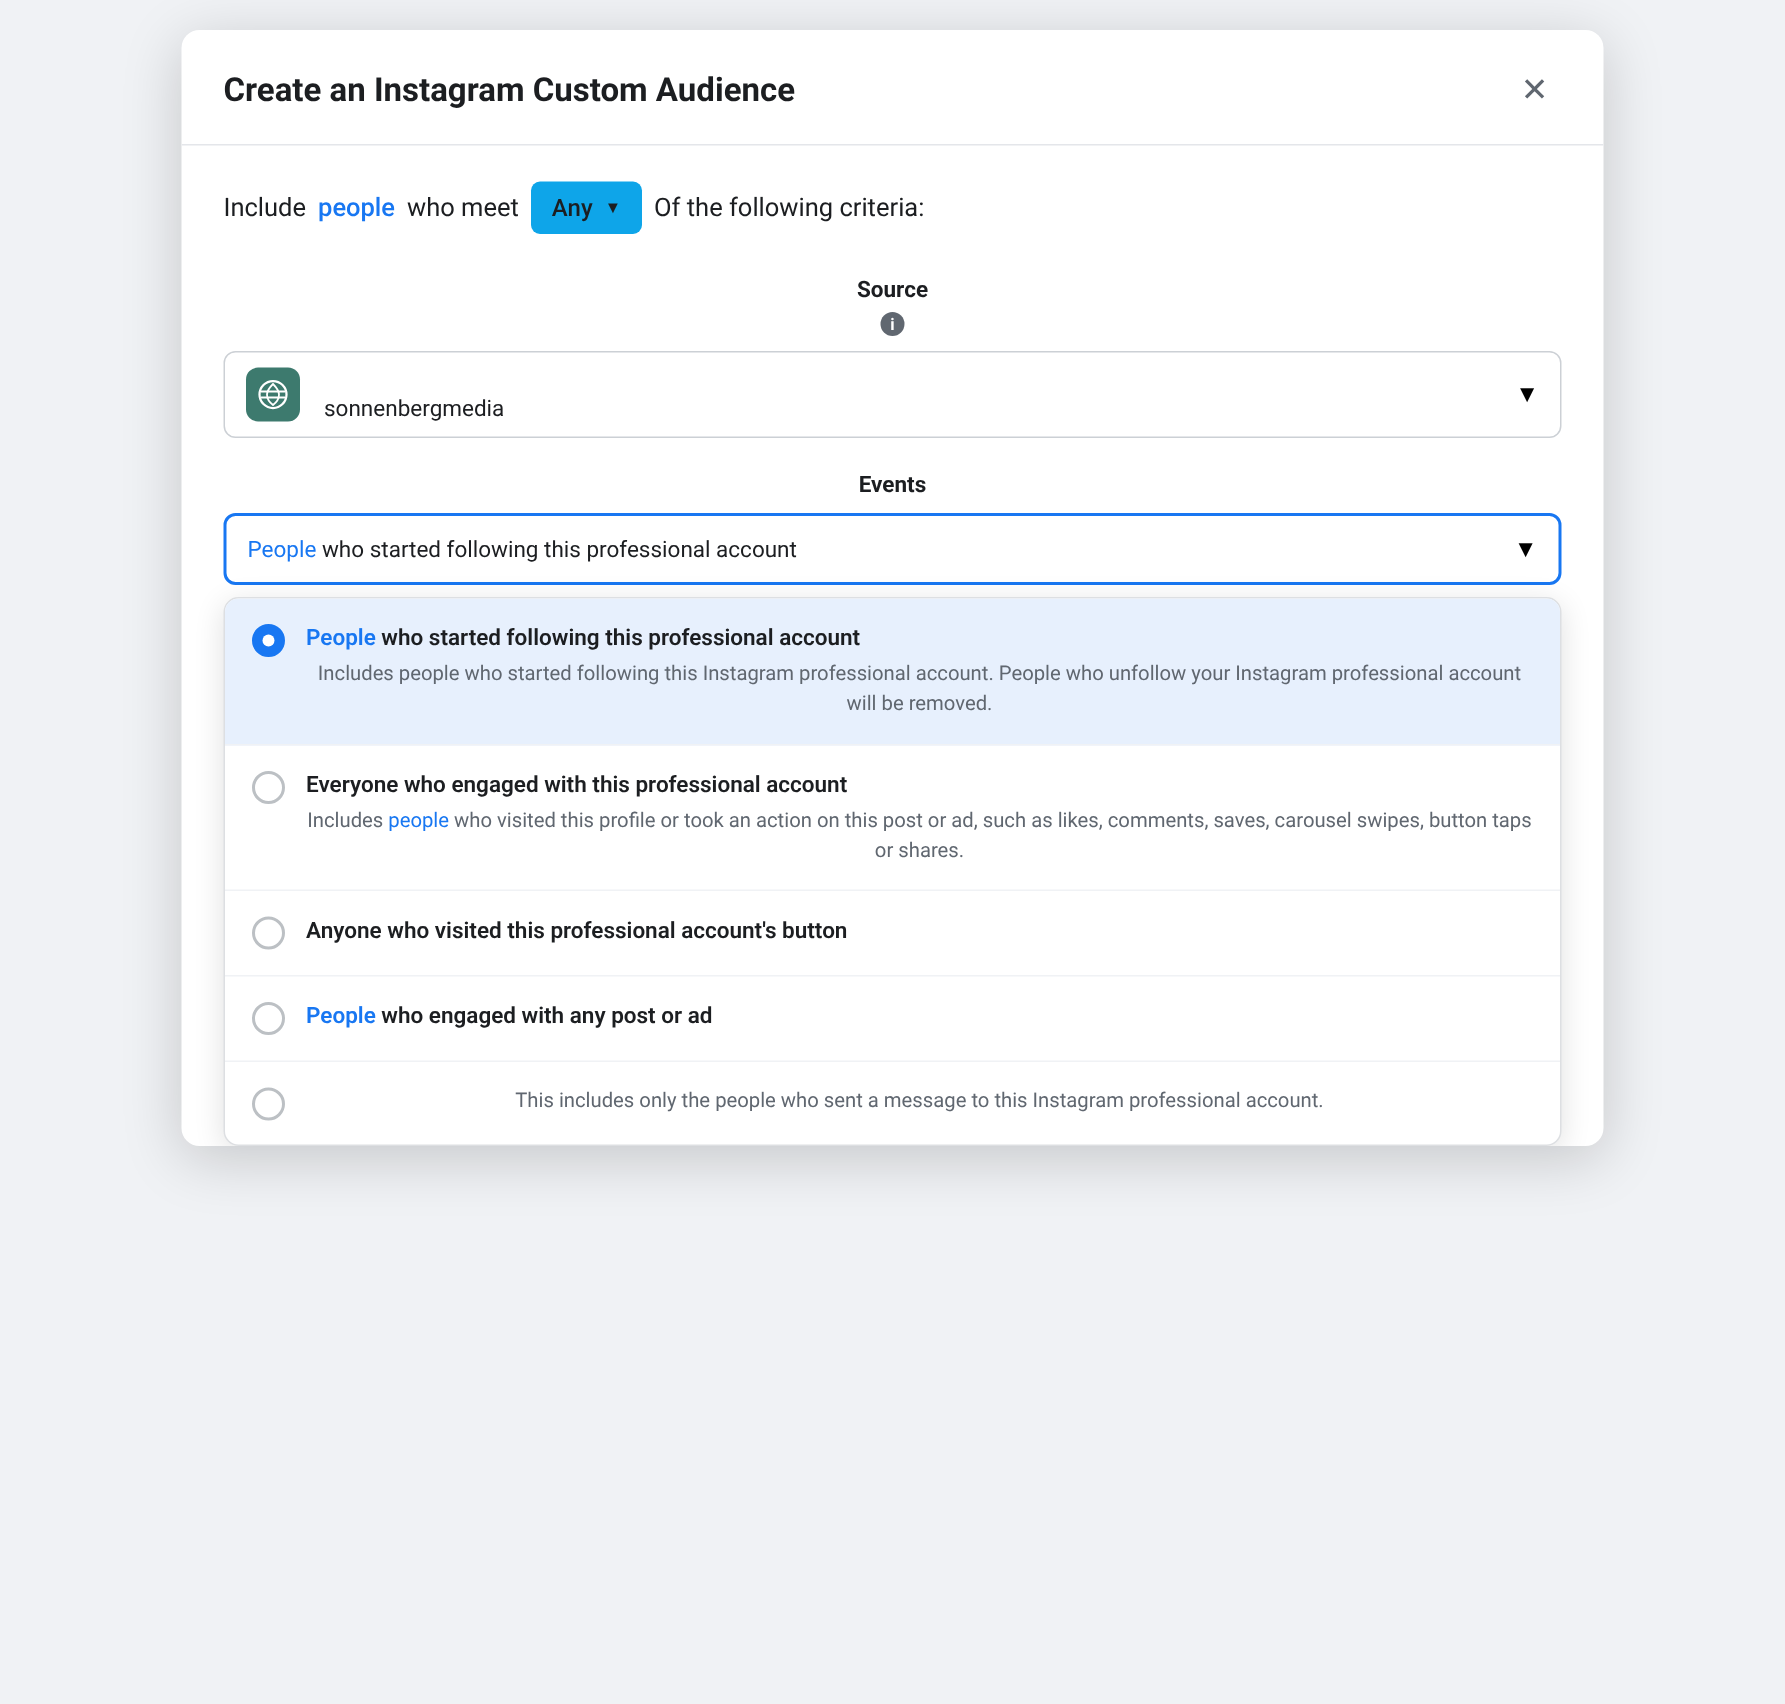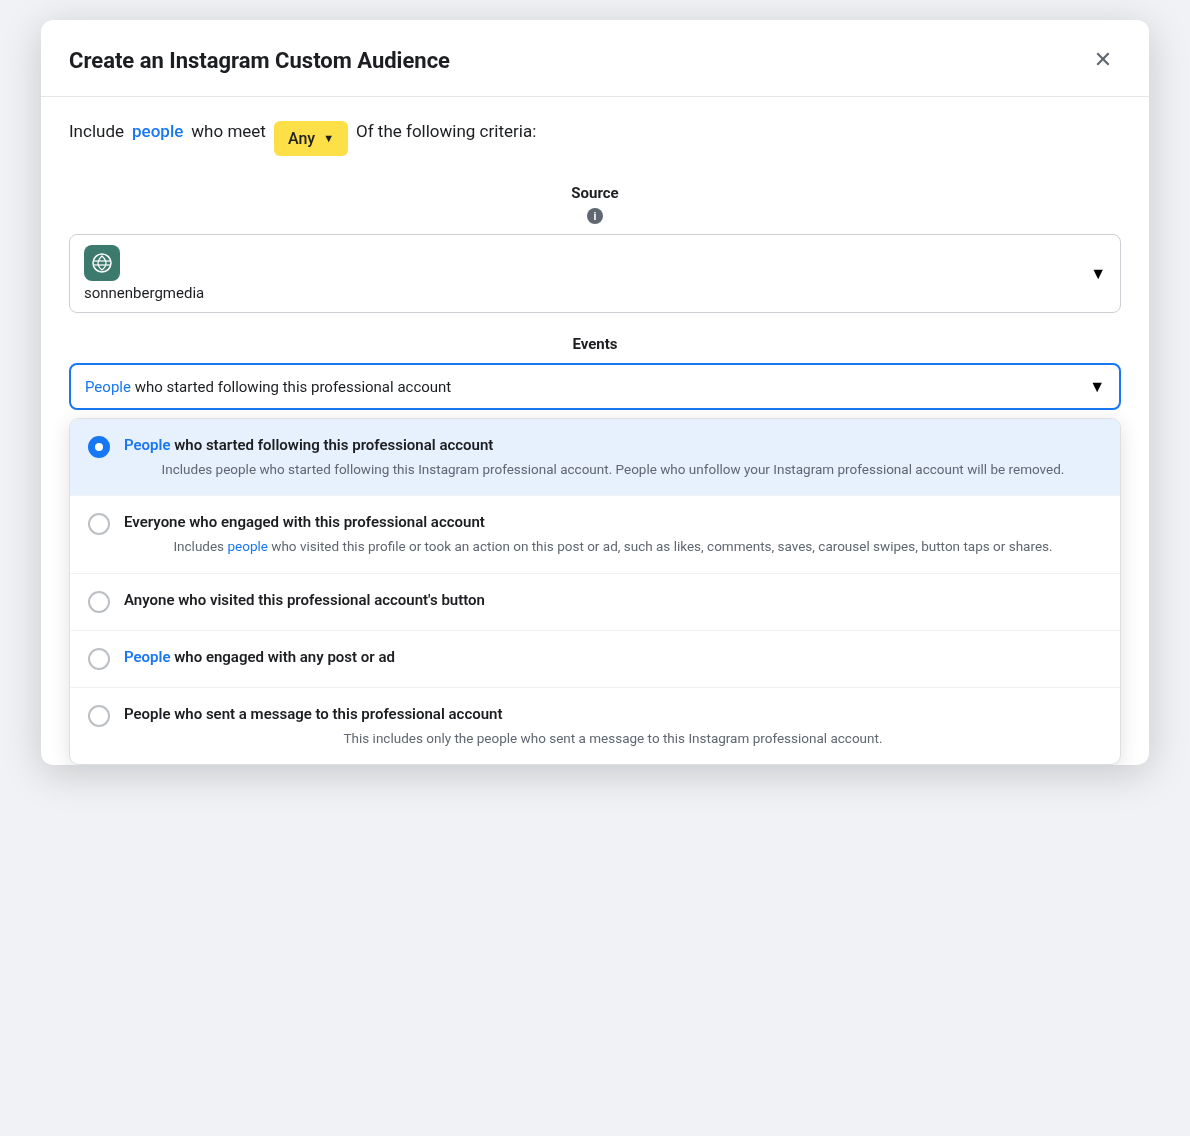--- a/index.html
+++ b/index.html
@@ -9,21 +9,21 @@
       display: flex;
       justify-content: center;
       align-items: flex-start;
       padding: 20px;
       min-height: 1136px;
     }
     .modal {
       background: #fff;
       border-radius: 12px;
       box-shadow: 0 8px 40px rgba(0,0,0,0.18);
-      width: 1108px;
+      width: 948px;
       max-width: 100%;
       position: relative;
       overflow: hidden;
     }
     .modal-header {
       display: flex;
       align-items: center;
       justify-content: space-between;
       padding: 22px 28px 18px 28px;
       border-bottom: 1px solid #e4e6ea;
@@ -44,32 +44,33 @@
       justify-content: center;
       width: 36px;
       height: 36px;
       border-radius: 50%;
     }
     .modal-body {
       padding: 24px 28px 0 28px;
     }
     .include-row {
       display: flex;
+      align-items: center;
       gap: 8px;
       margin-bottom: 28px;
       font-size: 17px;
       color: #1c1e21;
       flex-wrap: wrap;
     }
     .include-row .highlight {
       color: #1877f2;
       font-weight: 500;
     }
     .any-dropdown {
-      background: #fde047;
+      background: #0ea5e9;
       border: none;
       border-radius: 6px;
       padding: 8px 14px;
       font-size: 16px;
       font-weight: 500;
       color: #1c1e21;
       display: flex;
       align-items: center;
       gap: 8px;
       cursor: pointer;
@@ -108,23 +109,22 @@
       padding: 10px 14px;
       display: flex;
       align-items: center;
       justify-content: space-between;
       cursor: pointer;
       margin-bottom: 22px;
       background: #fff;
     }
     .source-left {
       display: flex;
-      align-items: flex-start;
-      gap: 3px;
-      flex-direction: column;
+      align-items: flex-end;
+      gap: 16px;
     }
     .source-icon {
       width: 36px;
       height: 36px;
       border-radius: 8px;
       background: #3d7a6e;
       display: flex;
       align-items: center;
       justify-content: center;
     }
@@ -303,21 +303,20 @@
       <div class="dropdown-item">
         <div class="radio-circle"></div>
         <div class="item-content">
           <div class="item-title"><span class="blue">People</span> who engaged with any post or ad</div>
         </div>
       </div>
 
       <div class="dropdown-item">
         <div class="radio-circle"></div>
         <div class="item-content">
-          <div class="item-title">People who sent a message to this professional account</div>
           <div class="item-desc">This includes only the people who sent a message to this Instagram professional account.</div>
         </div>
       </div>
 
     </div>
 
   </div>
 </div>
 
 </body></html>

